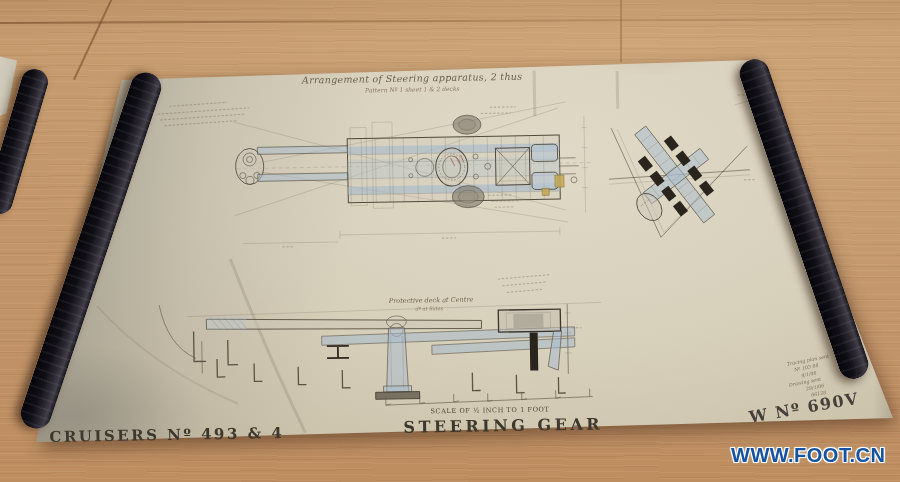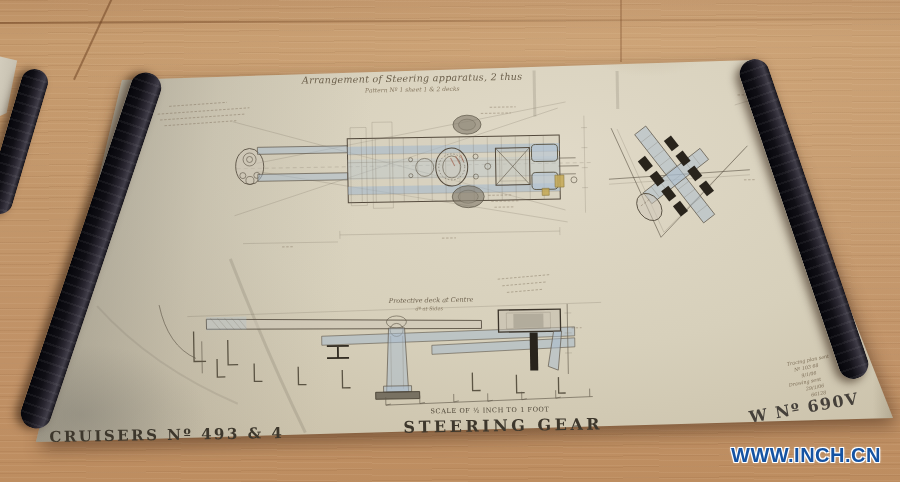--- a/index.html
+++ b/index.html
@@ -255,14 +255,14 @@
         <text class="t-hw" x="0" y="21">Drawing sent</text>
         <text class="t-hw" x="16" y="28">29/1/06</text>
         <text class="t-hw" x="20" y="35">66128</text>
       </g>
     </g>
   </svg>
 
   <div class="roll roll-2"></div>
   <div class="roll roll-3"></div>
 
-  <div class="watermark">WWW.INCH.CN</div>
+  <div class="watermark">WWW.FOOT.CN</div>
 </div>
 
 </body></html>

